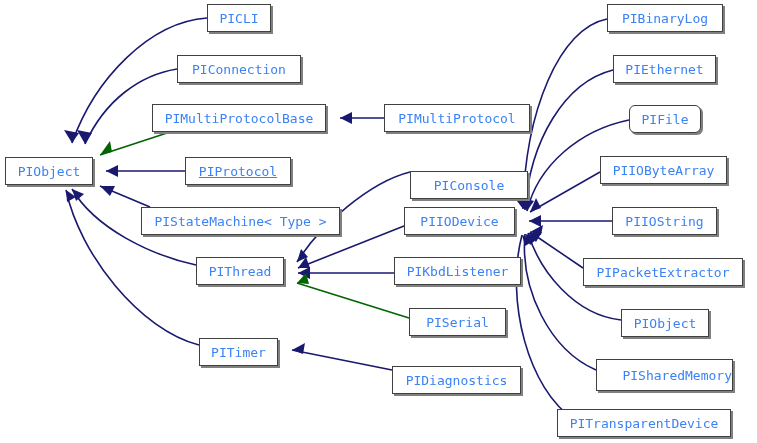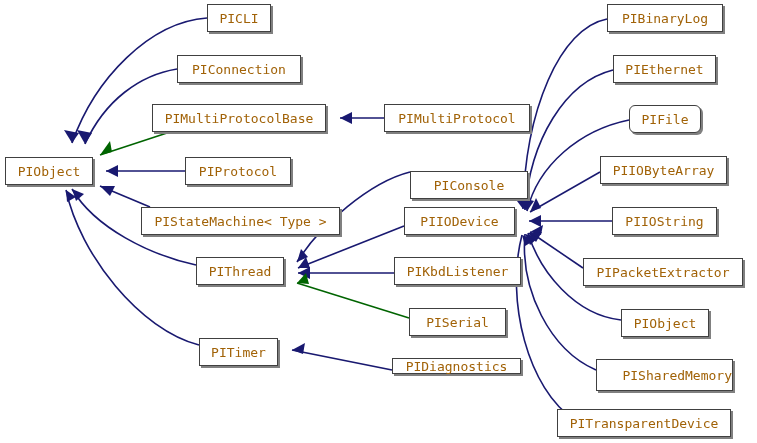--- a/index.html
+++ b/index.html
@@ -1,20 +1,20 @@
 <!DOCTYPE html>
 <html><head>
 <meta charset="utf-8">
 <style>
   html,body{margin:0;padding:0;background:#ffffff;}
   #canvas{position:relative;width:757px;height:443px;background:#ffffff;overflow:hidden;
           font-family:"DejaVu Sans Mono","Liberation Mono",monospace;}
   .node{position:absolute;box-sizing:border-box;background:#ffffff;border:1px solid #404040;
         display:flex;align-items:center;justify-content:center;
-        font-size:13px;color:#a16207;white-space:nowrap;letter-spacing:0px;
+        font-size:13px;color:#3b82f6;white-space:nowrap;letter-spacing:0px;
         box-shadow:2px 2px 0 0 #808080;z-index:5;}
   .node span{pointer-events:none;}
   svg#edges{position:absolute;left:0;top:0;width:757px;height:443px;z-index:1;}
   .e-pub{fill:none;stroke:#191970;stroke-width:1.6;}
   .e-pro{fill:none;stroke:#006400;stroke-width:1.6;}
   .h-pub{fill:#191970;}
   .h-pro{fill:#006400;}
 </style>
 </head>
 <body>
@@ -119,21 +119,21 @@
       </div>
       <div class="node" style="left: 177px; top: 55px; width: 124px; height: 28px;">
         <span>PIConnection</span>
       </div>
       <div class="node" style="left: 152px; top: 104px; width: 174px; height: 28px;">
         <span>PIMultiProtocolBase</span>
       </div>
       <div class="node" style="left: 384px; top: 104px; width: 146px; height: 28px;">
         <span>PIMultiProtocol</span>
       </div>
-      <div class="node" style="left: 185px; top: 157px; width: 106px; height: 28px;">
+      <div class="node" style="left: 185px; top: 157px; width: 106px; height: 28px; text-decoration: underline;">
         <span>PIProtocol</span>
       </div>
       <div class="node" style="left: 141px; top: 207px; width: 199px; height: 28px;">
         <span>PIStateMachine&lt; Type &gt;</span>
       </div>
       <div class="node" style="left: 196px; top: 257px; width: 88px; height: 28px;">
         <span>PIThread</span>
       </div>
       <div class="node" style="left: 199px; top: 338px; width: 79px; height: 28px;">
         <span>PITimer</span>
@@ -143,21 +143,21 @@
       </div>
       <div class="node" style="left: 404px; top: 207px; width: 111px; height: 28px;">
         <span>PIIODevice</span>
       </div>
       <div class="node" style="left: 394px; top: 257px; width: 127px; height: 28px;">
         <span>PIKbdListener</span>
       </div>
       <div class="node" style="left: 409px; top: 308px; width: 97px; height: 28px;">
         <span>PISerial</span>
       </div>
-      <div class="node" style="left: 392px; top: 358px; width: 129px; height: 16px;">
+      <div class="node" style="left: 392px; top: 366px; width: 129px; height: 28px;">
         <span>PIDiagnostics</span>
       </div>
       <div class="node" style="left: 607px; top: 4px; width: 116px; height: 28px; justify-content: center;">
         <span>PIBinaryLog</span>
       </div>
       <div class="node" style="left: 613px; top: 55px; width: 103px; height: 28px;">
         <span>PIEthernet</span>
       </div>
       <div class="node" style="left: 629px; top: 105px; width: 72px; height: 28px; border-radius: 6px;">
         <span>PIFile</span>

